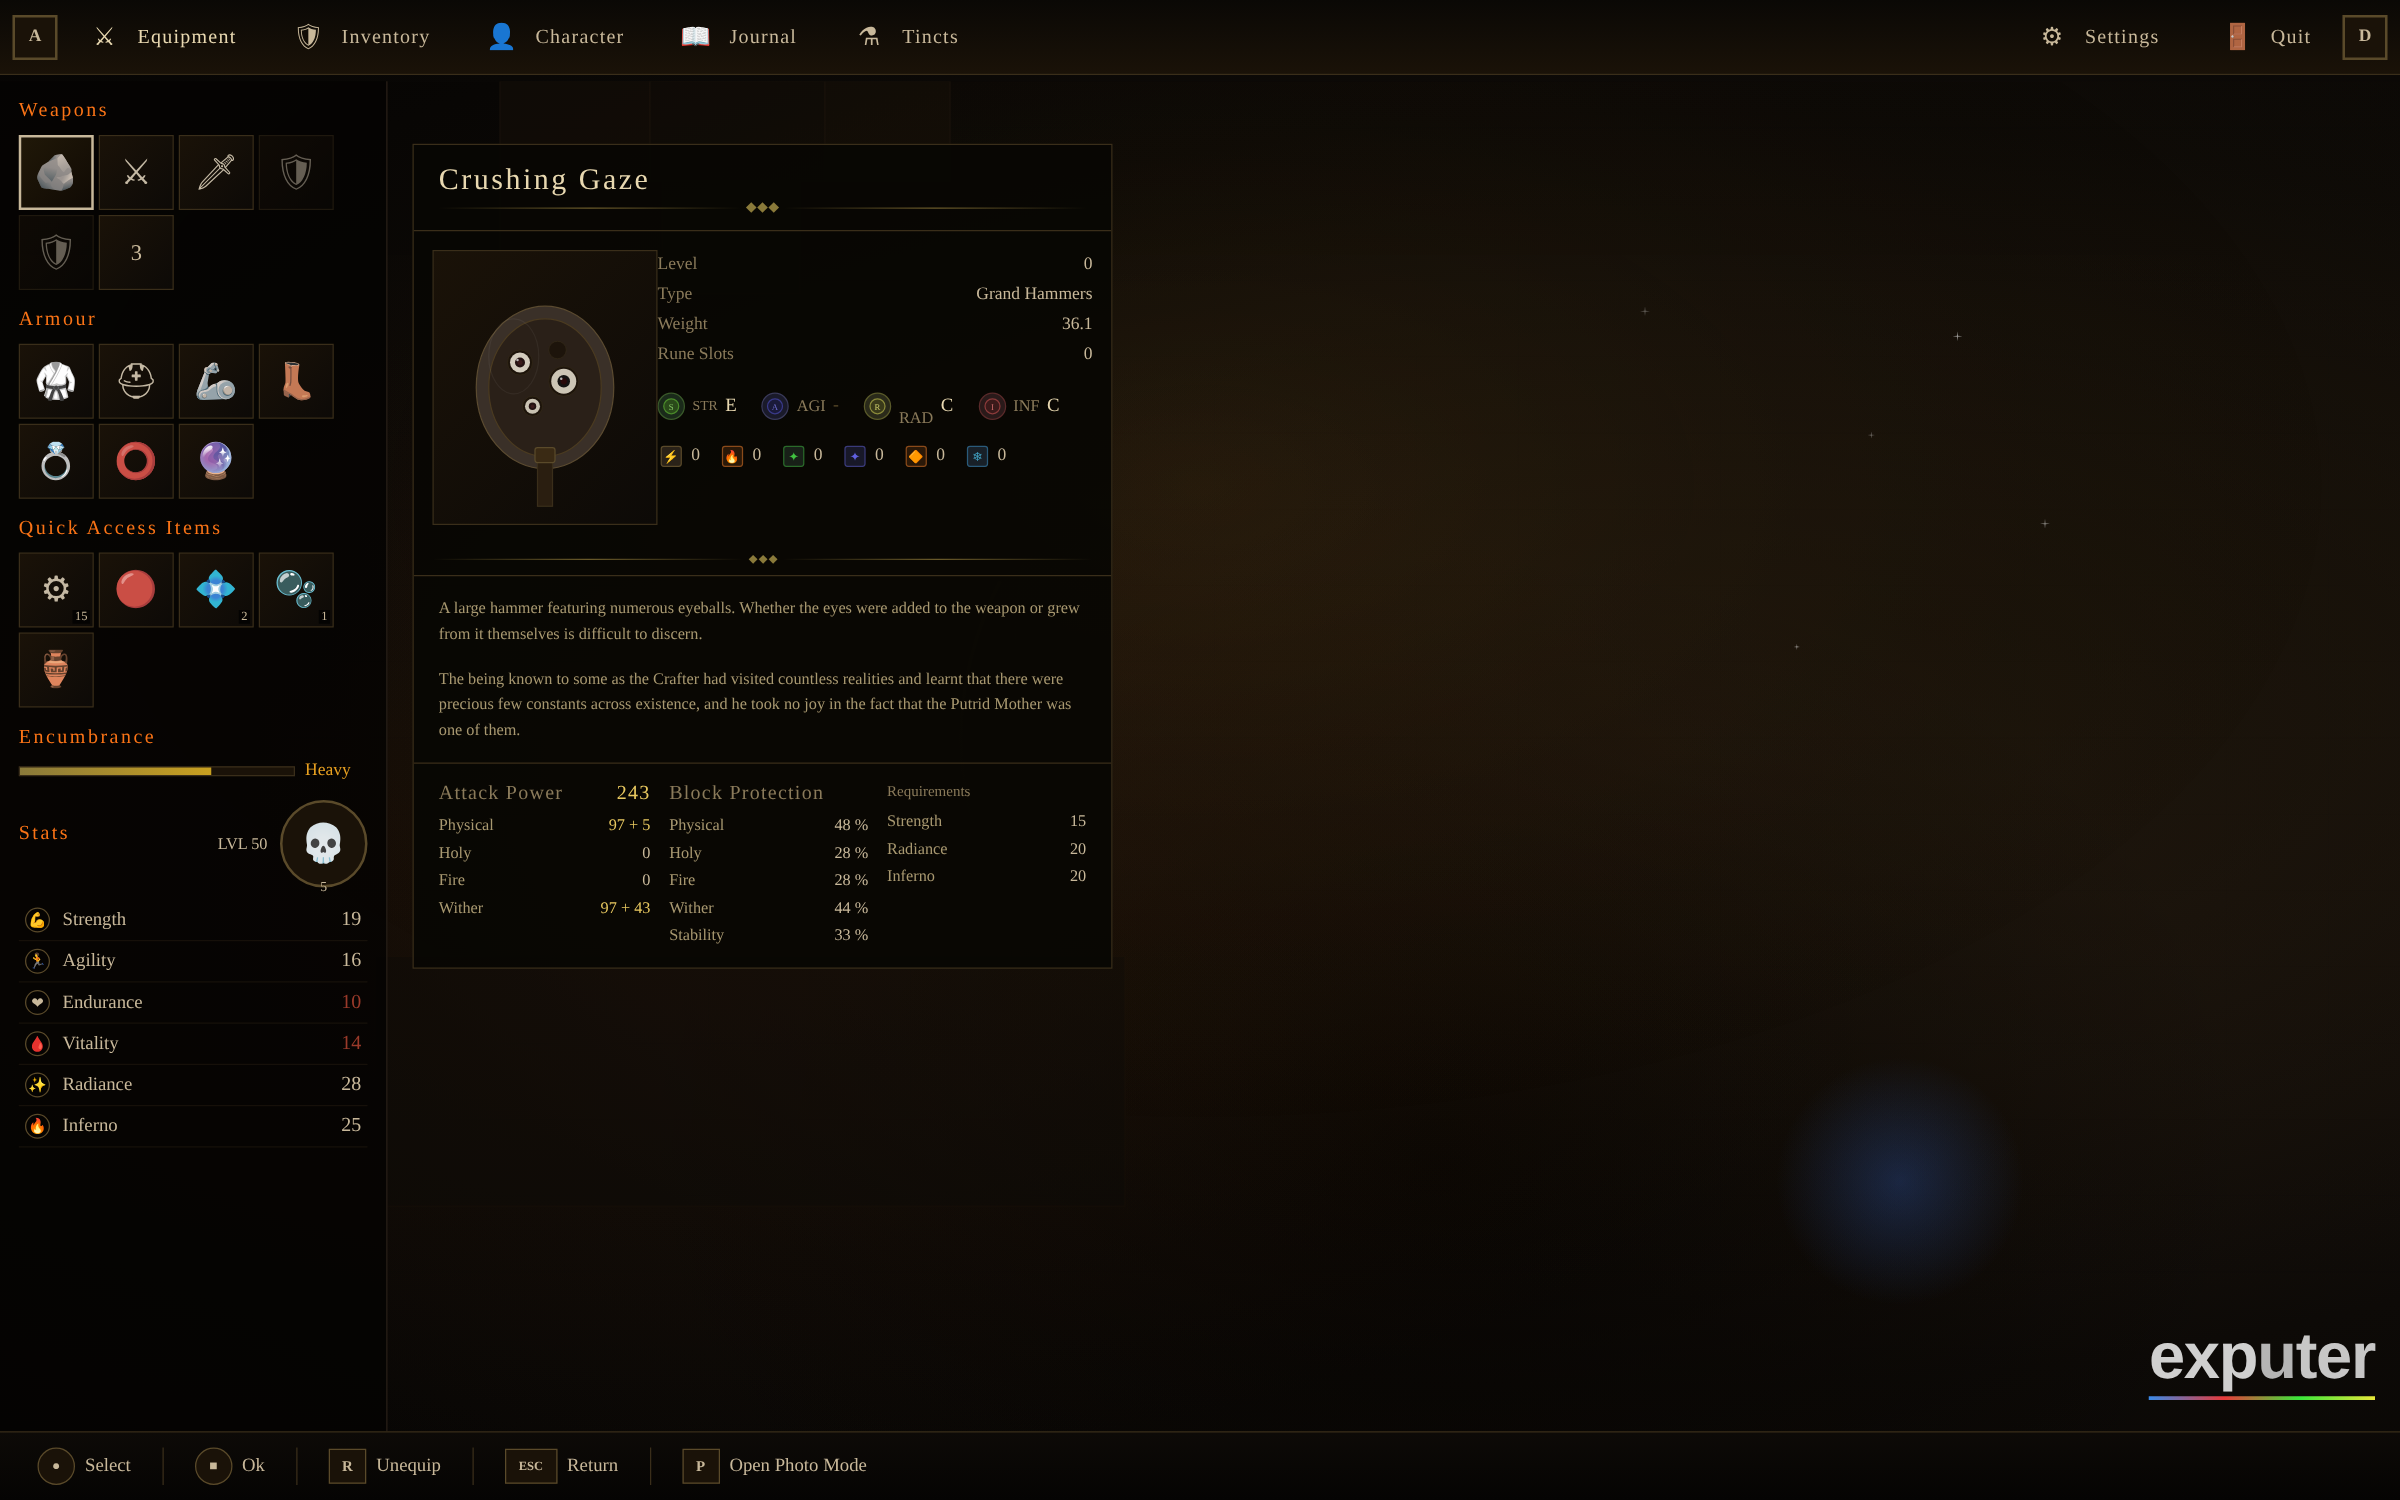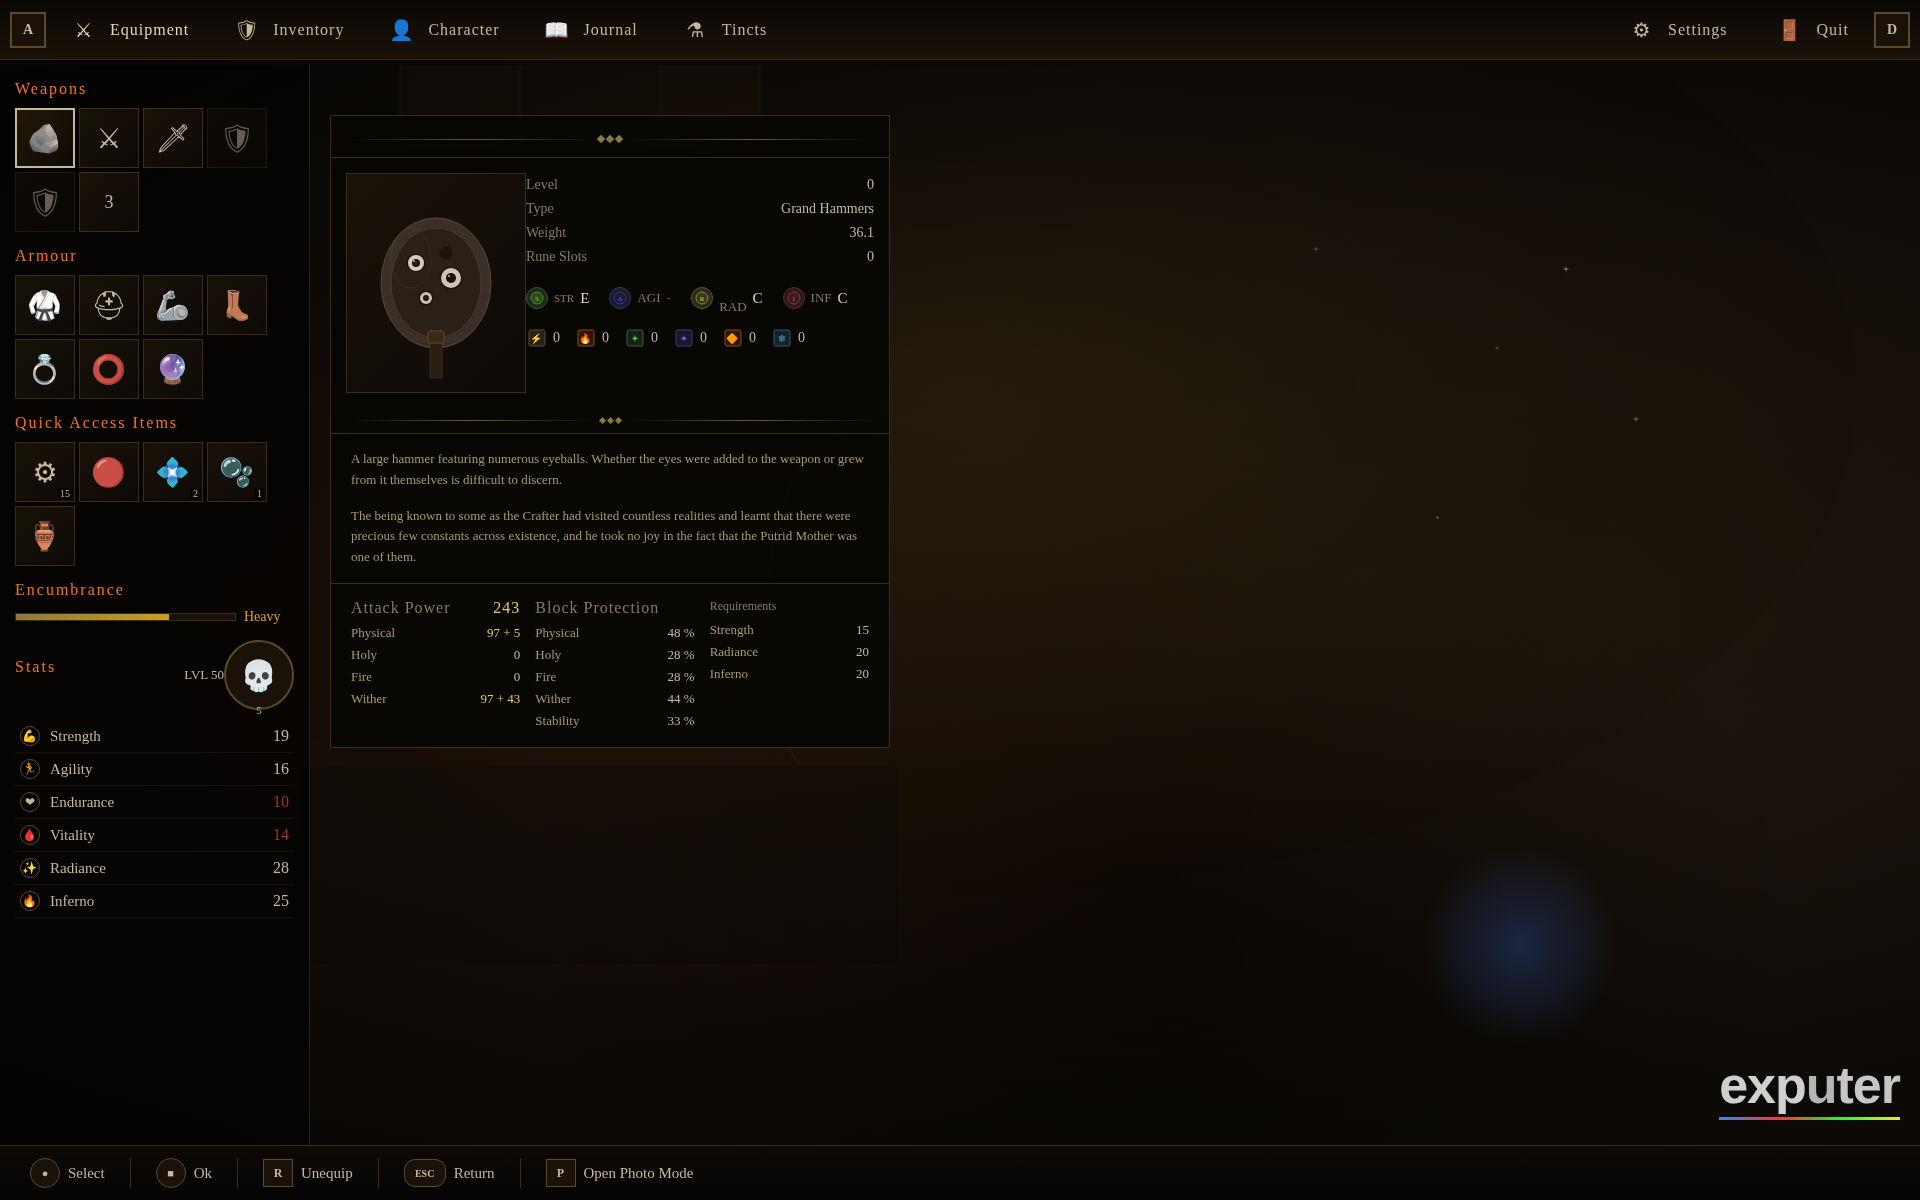--- a/index.html
+++ b/index.html
@@ -739,21 +739,21 @@
       <div class="encumbrance-bar">
         <div class="encumbrance-fill"></div>
       </div>
       <div class="encumbrance-label">Heavy</div>
     </div>
   </div>
 
   <div class="stats-section">
     <div class="stats-header">
       <div class="section-title" style="margin-bottom:16px;">Stats</div>
-      <div style="display:flex;align-items:center;">
+      <div style="display:flex;align-items:center;gap:10px;">
         <div class="lvl-badge">LVL 50</div>
         <div class="player-avatar">
           <span>💀</span>
           <div class="player-avatar-level">5</div>
         </div>
       </div>
     </div>
 
     <div id="stats-rows">
 
@@ -790,20 +790,21 @@
       </div>
   </div>
 
 </div>
 
 <div class="main-panel">
 
   <div class="item-detail">
 
     <div class="item-detail-header">
+      <div class="item-detail-title">Crushing Gaze</div>
       <div class="item-detail-decoration">
         <div class="deco-line"></div>
         <div class="deco-center">
           <div class="deco-diamond"></div>
           <div class="deco-diamond"></div>
           <div class="deco-diamond"></div>
         </div>
         <div class="deco-line"></div>
       </div>
     </div>
@@ -1067,21 +1068,21 @@
   <div class="separator"></div>
 
   <div class="bottom-control">
     <div class="key-box">R</div>
     <span>Unequip</span>
   </div>
 
   <div class="separator"></div>
 
   <div class="bottom-control">
-    <div class="key-box" style="width:42px;font-size:10px;border-radius:11px;">ESC</div>
+    <div class="key-box" style="width:42px;font-size:10px;">ESC</div>
     <span>Return</span>
   </div>
 
   <div class="separator"></div>
 
   <div class="bottom-control">
     <div class="key-box">P</div>
     <span>Open Photo Mode</span>
   </div>
 </div>

